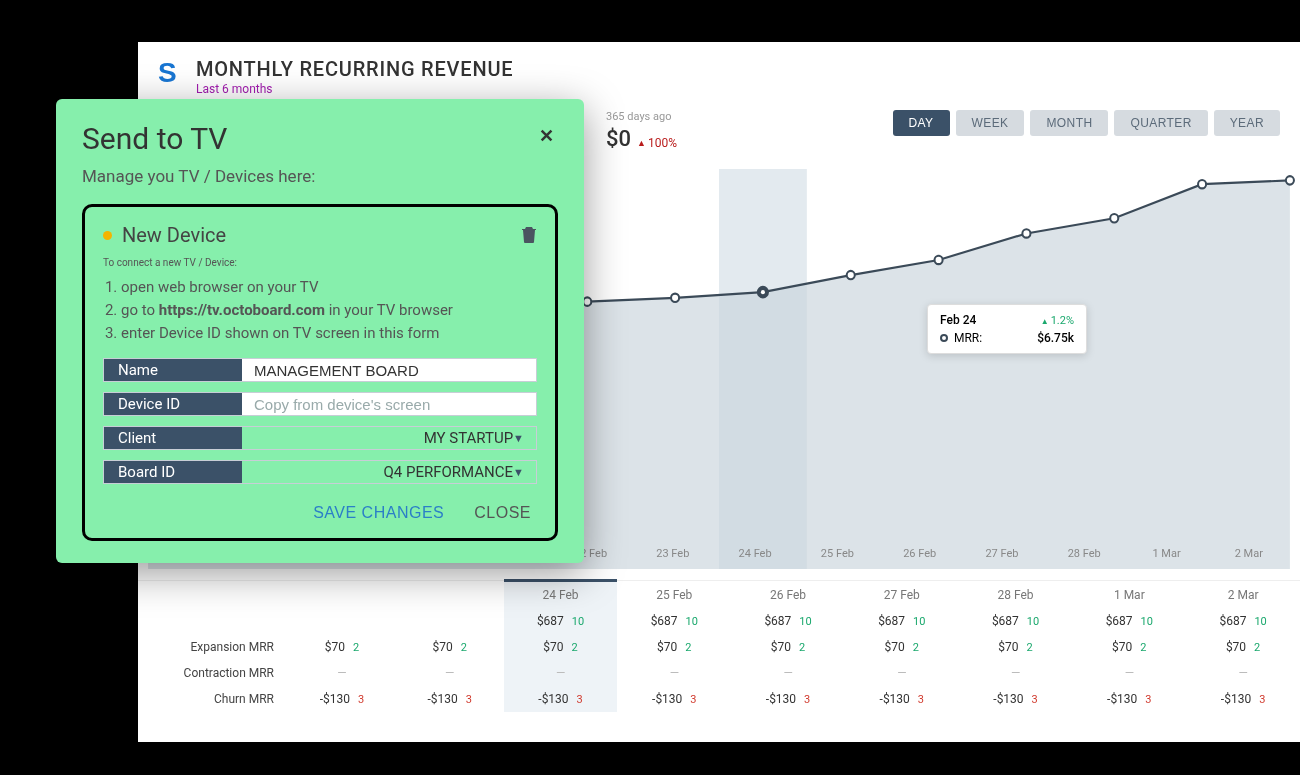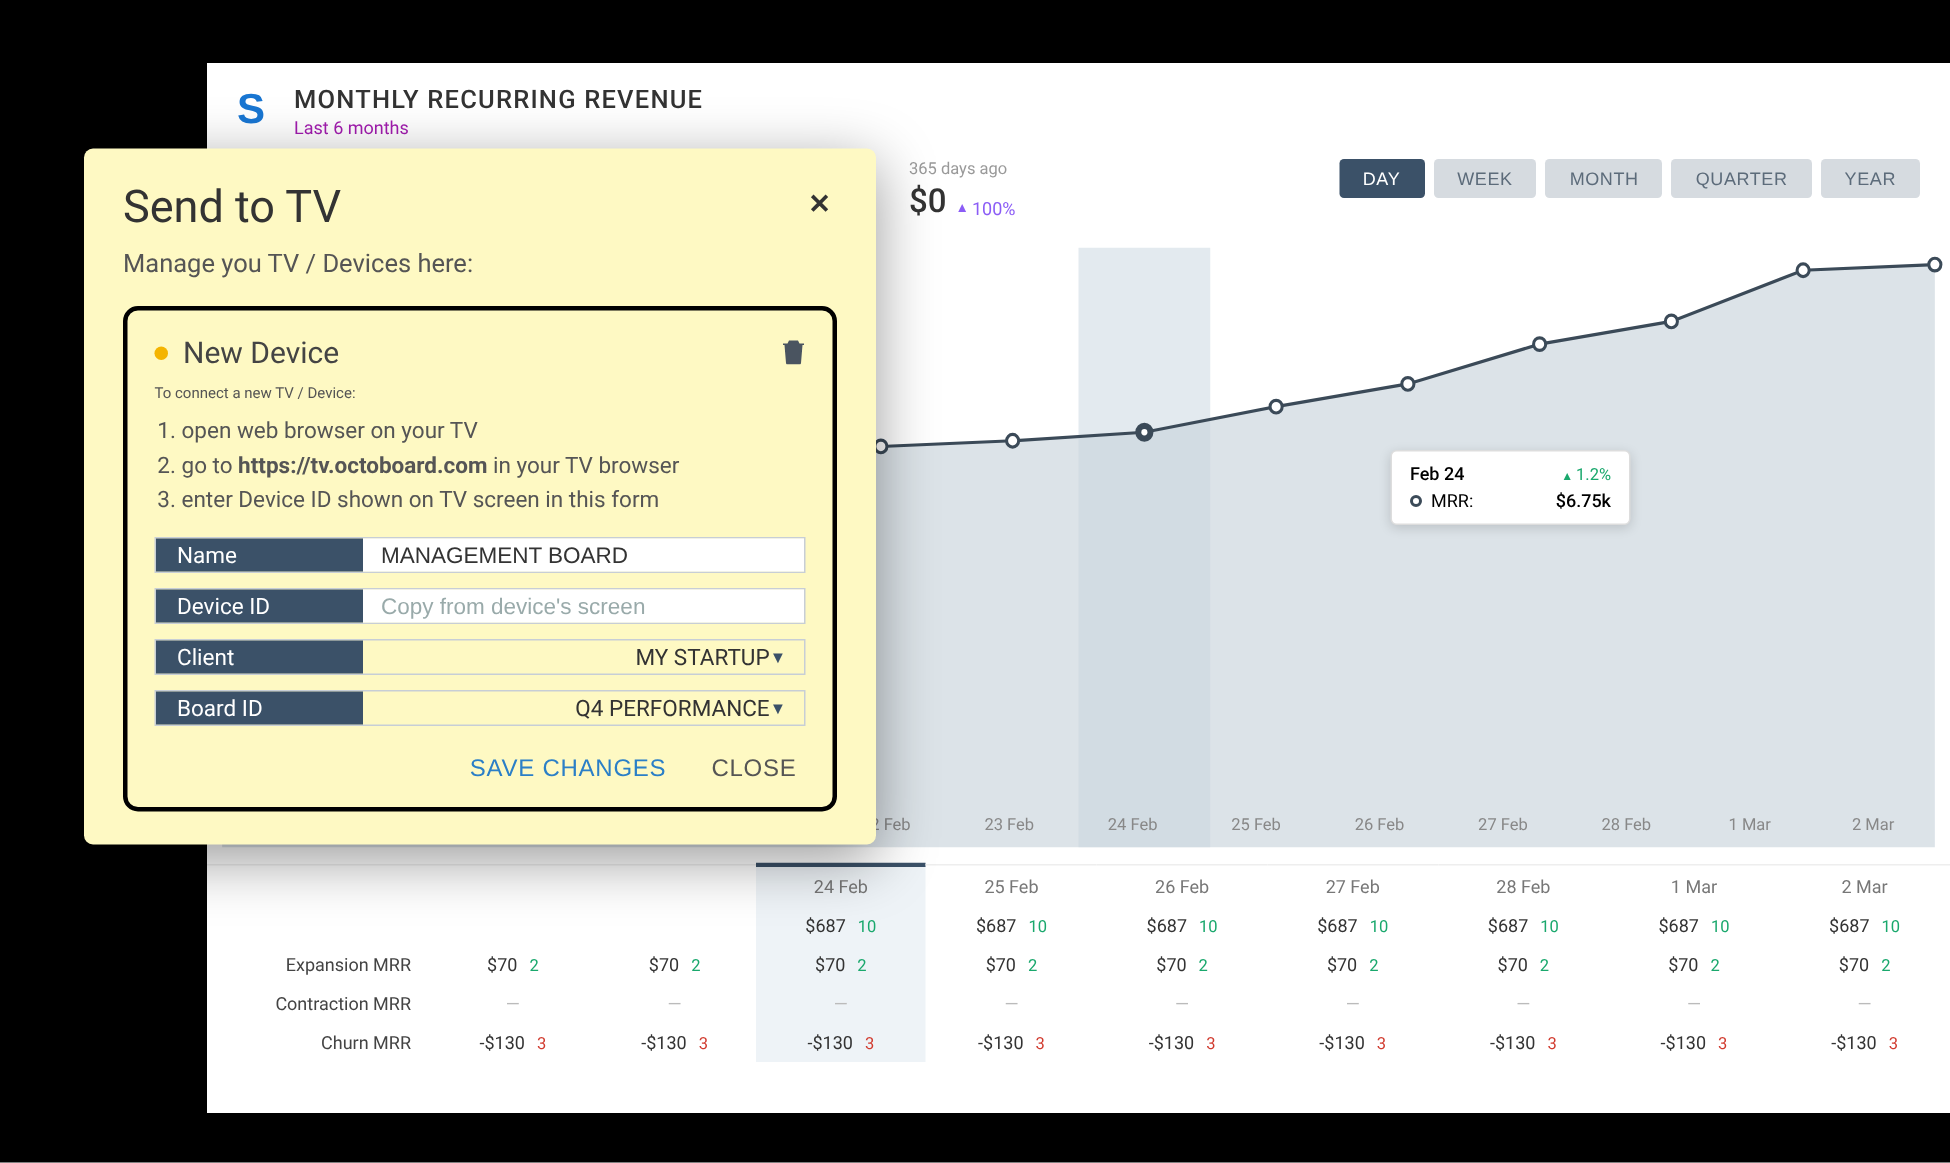--- a/index.html
+++ b/index.html
@@ -1,28 +1,28 @@
 <!DOCTYPE html>
 <html><head>
 <meta charset="utf-8">
 <style>
 * { box-sizing: border-box; margin: 0; padding: 0; }
 body { font-family: -apple-system, BlinkMacSystemFont, "Segoe UI", Roboto, Arial, sans-serif; background: #000; width: 1300px; height: 775px; overflow: hidden; position: relative; }
 .app-window { position: absolute; left: 138px; top: 42px; width: 1162px; height: 700px; background: #fff; }
 .header { padding: 15px 20px 8px; display: flex; align-items: flex-start; gap: 12px; }
 .logo { width: 26px; height: 26px; color: #1976d2; font-weight: 900; font-size: 28px; font-family: Arial; }
 .header-texts { display: flex; flex-direction: column; }
-.header-title { font-size: 17px; letter-spacing: 0.8px; color: #333; font-weight: 500; }
+.header-title { font-size: 20px; letter-spacing: 0.8px; color: #333; font-weight: 500; }
 .header-subtitle { font-size: 12px; color: #a21caf; margin-top: 1px; }
 .summary-row { padding: 6px 20px 0 468px; display: flex; align-items: flex-start; gap: 18px; }
 .summary-block { display: flex; flex-direction: column; }
 .summary-label { font-size: 11px; color: #999; }
 .summary-main { display: flex; align-items: baseline; gap: 6px; margin-top: 3px; }
 .summary-value { font-size: 22px; font-weight: 500; color: #333; }
-.delta-up { color: #8b5cf6; font-size: 12px; display: inline-flex; align-items: center; gap: 2px; }
+.delta-up { color: #b91c1c; font-size: 12px; display: inline-flex; align-items: center; gap: 2px; }
 .delta-up::before { content: "▲"; font-size: 9px; }
 .range-picker { margin-left: auto; display: flex; gap: 6px; align-items: center; }
 .range-btn { padding: 6px 16px; font-size: 12px; border: none; border-radius: 3px; background: #d6dbe0; color: #5c6b7a; cursor: pointer; letter-spacing: 0.4px; }
 .range-btn.active { background: #3b5168; color: #fff; }
 .chart-area { position: relative; margin-top: 18px; height: 400px; }
 .chart-svg { position: absolute; left: 0; right: 10px; top: 0; bottom: 0; width: 100%; height: 100%; }
 .area-fill { fill: #c9d4dc; opacity: 0.65; }
 .series-line { fill: none; stroke: #3b4a58; stroke-width: 2; }
 .dot { fill: #fff; stroke: #3b4a58; stroke-width: 2; }
 .dot-hover { fill: #3b4a58; stroke: #3b4a58; stroke-width: 2; }
@@ -43,21 +43,21 @@
 .data-table td { padding: 6px 4px; text-align: center; color: #555; }
 .data-table td.rowlabel { text-align: right; color: #444; width: 150px; padding-right: 14px; }
 .data-table tr td.selcol { background: #eef3f7; }
 .val-pair { display: inline-flex; align-items: baseline; gap: 8px; }
 .num { color: #333; }
 .pos { color: #1aa86d; font-size: 11px; }
 .neg { color: #d13a2e; font-size: 11px; }
 .dash { color: #bbb; }
 
 
-.dialog { position: absolute; left: 56px; top: 99px; width: 528px; background: #fef9c3; border-radius: 6px; box-shadow: 0 10px 40px rgba(0,0,0,0.4); padding: 22px 26px; }
+.dialog { position: absolute; left: 56px; top: 99px; width: 528px; background: #86efac; border-radius: 6px; box-shadow: 0 10px 40px rgba(0,0,0,0.4); padding: 22px 26px; }
 .dialog-head { display: flex; align-items: flex-start; }
 .dialog-title { font-size: 30px; color: #333; font-weight: 400; }
 .dialog-close { margin-left: auto; font-size: 18px; color: #333; cursor: pointer; background: none; border: none; padding: 4px; font-weight: bold; }
 .dialog-sub { font-size: 17px; color: #555; margin-top: 10px; }
 .device-card { margin-top: 18px; border: 3px solid #000000; border-radius: 10px; padding: 16px 18px; }
 .device-head { display: flex; align-items: center; gap: 10px; }
 .status-dot { width: 9px; height: 9px; border-radius: 50%; background: #f4b400; }
 .device-name { font-size: 20px; color: #444; }
 .trash-btn { margin-left: auto; background: none; border: none; cursor: pointer; color: #555; }
 .device-help { font-size: 10px; color: #555; margin-top: 10px; }

